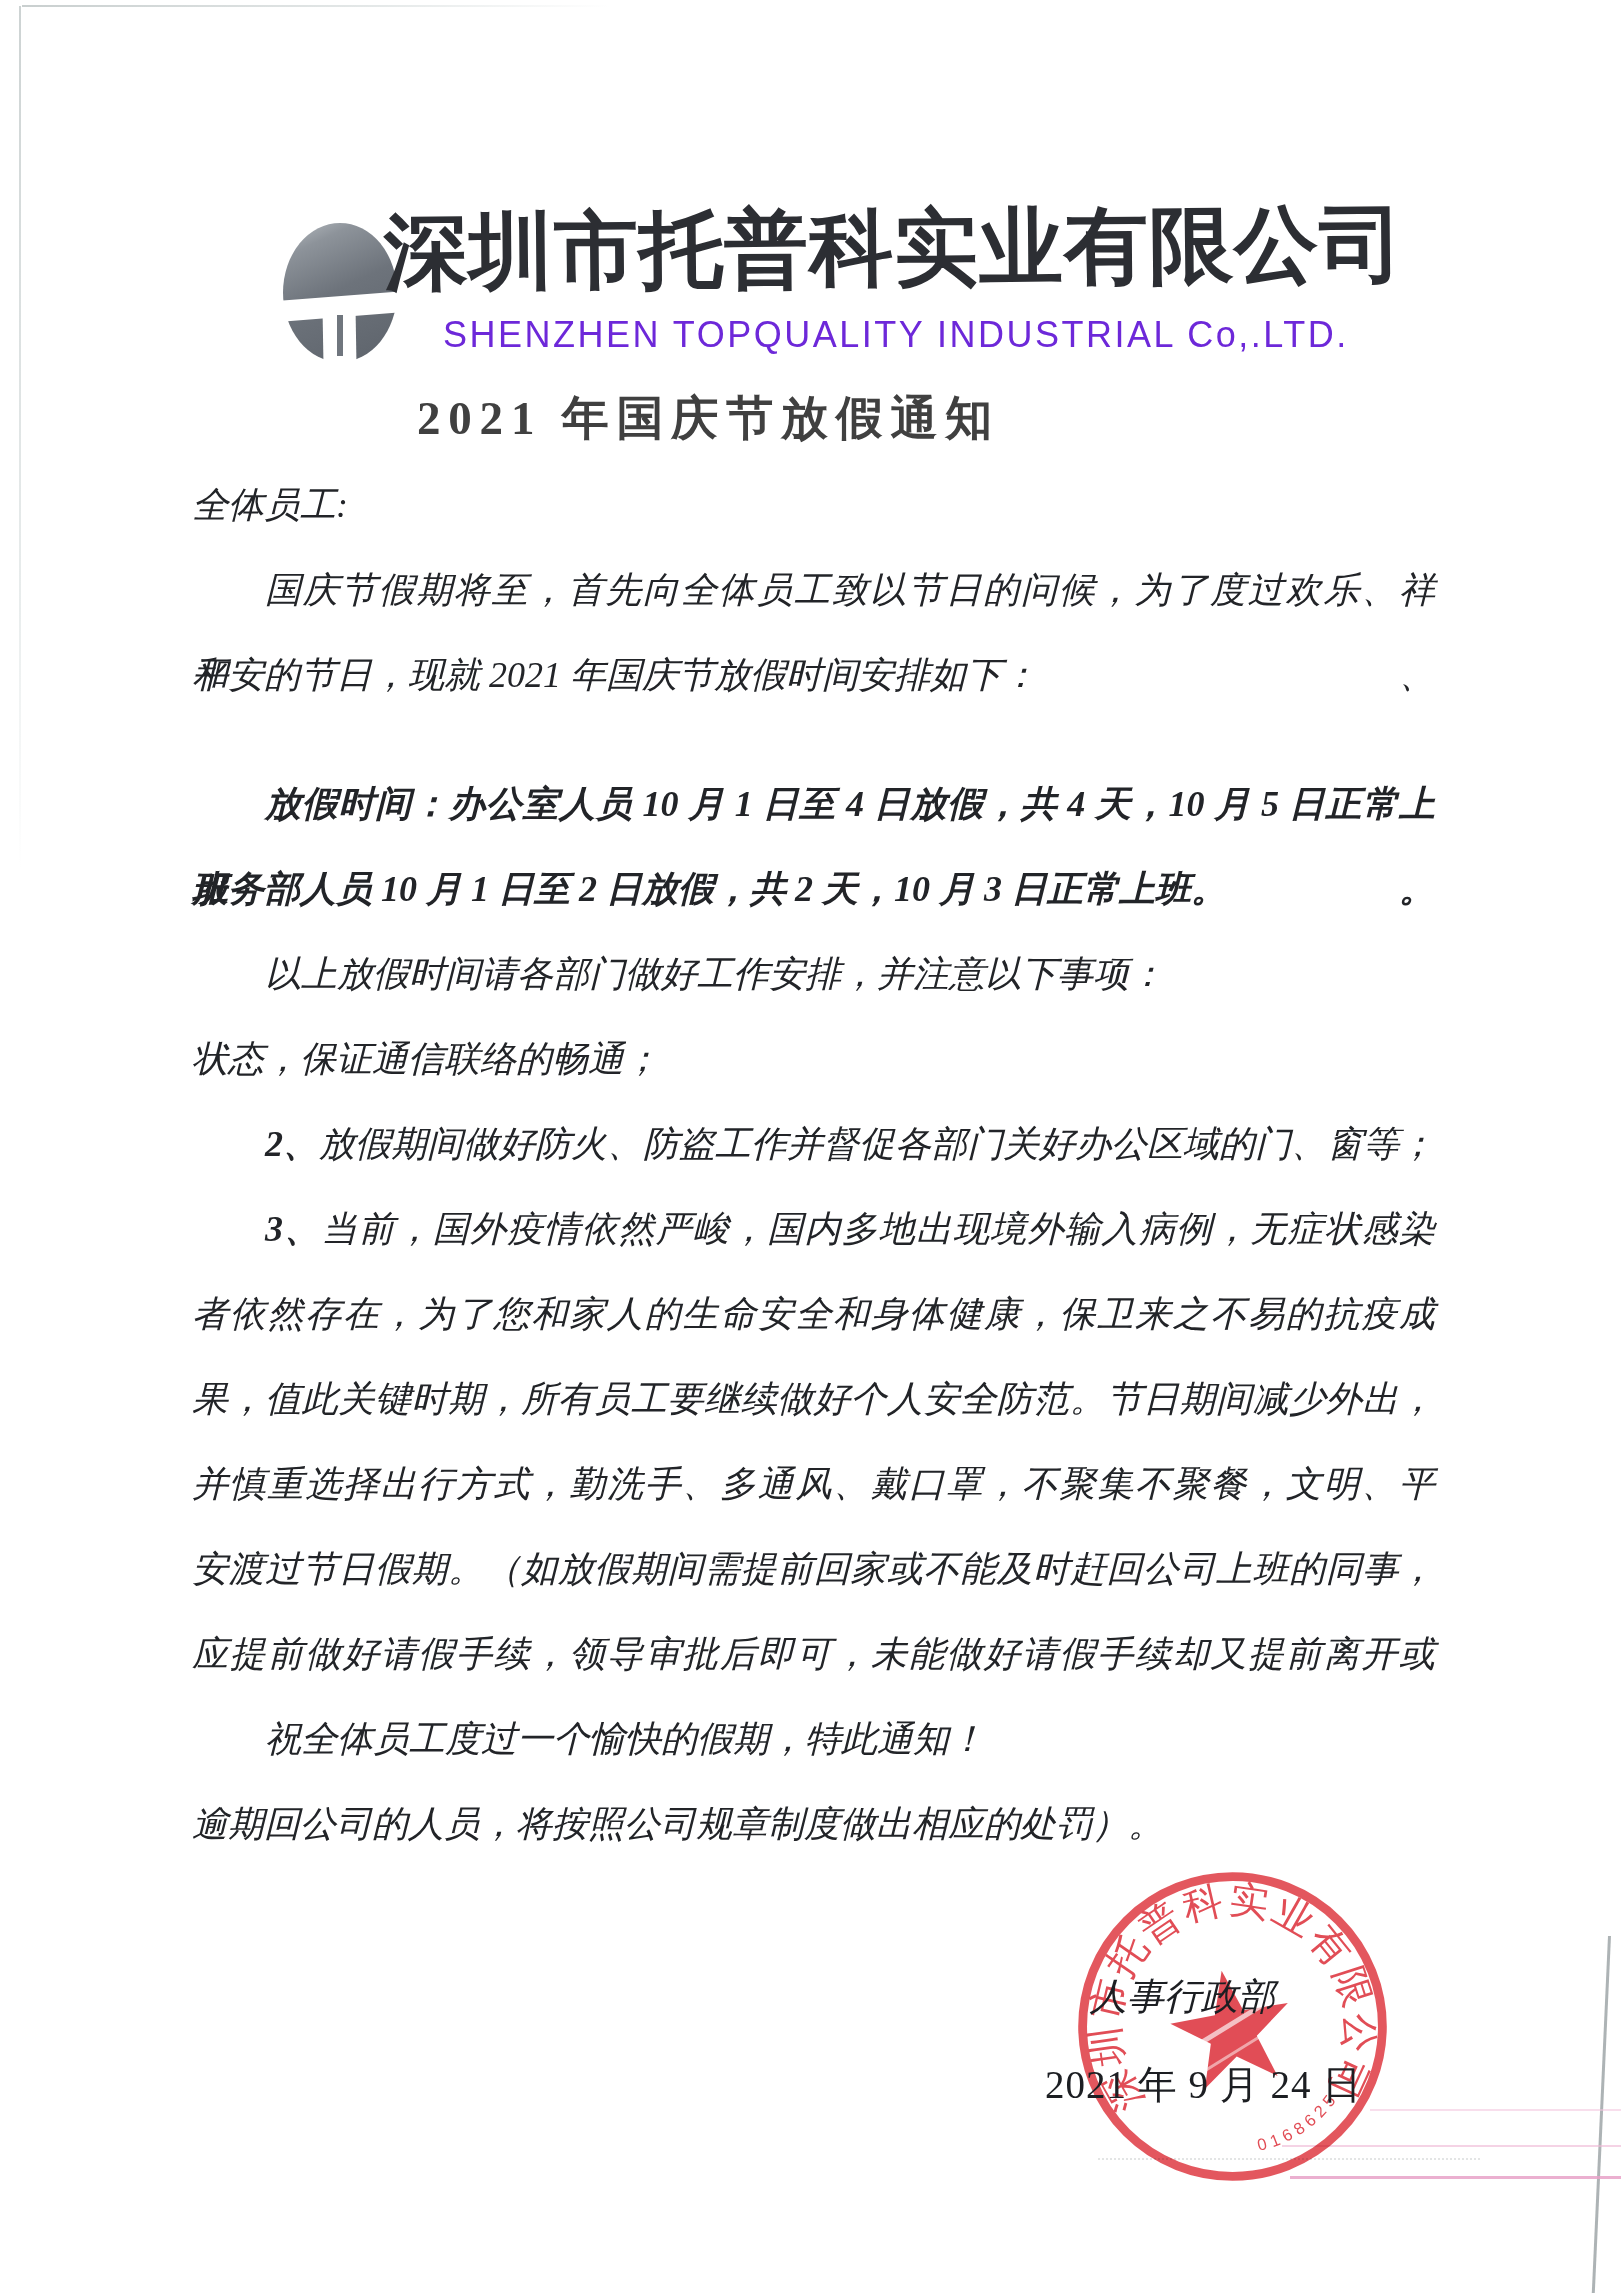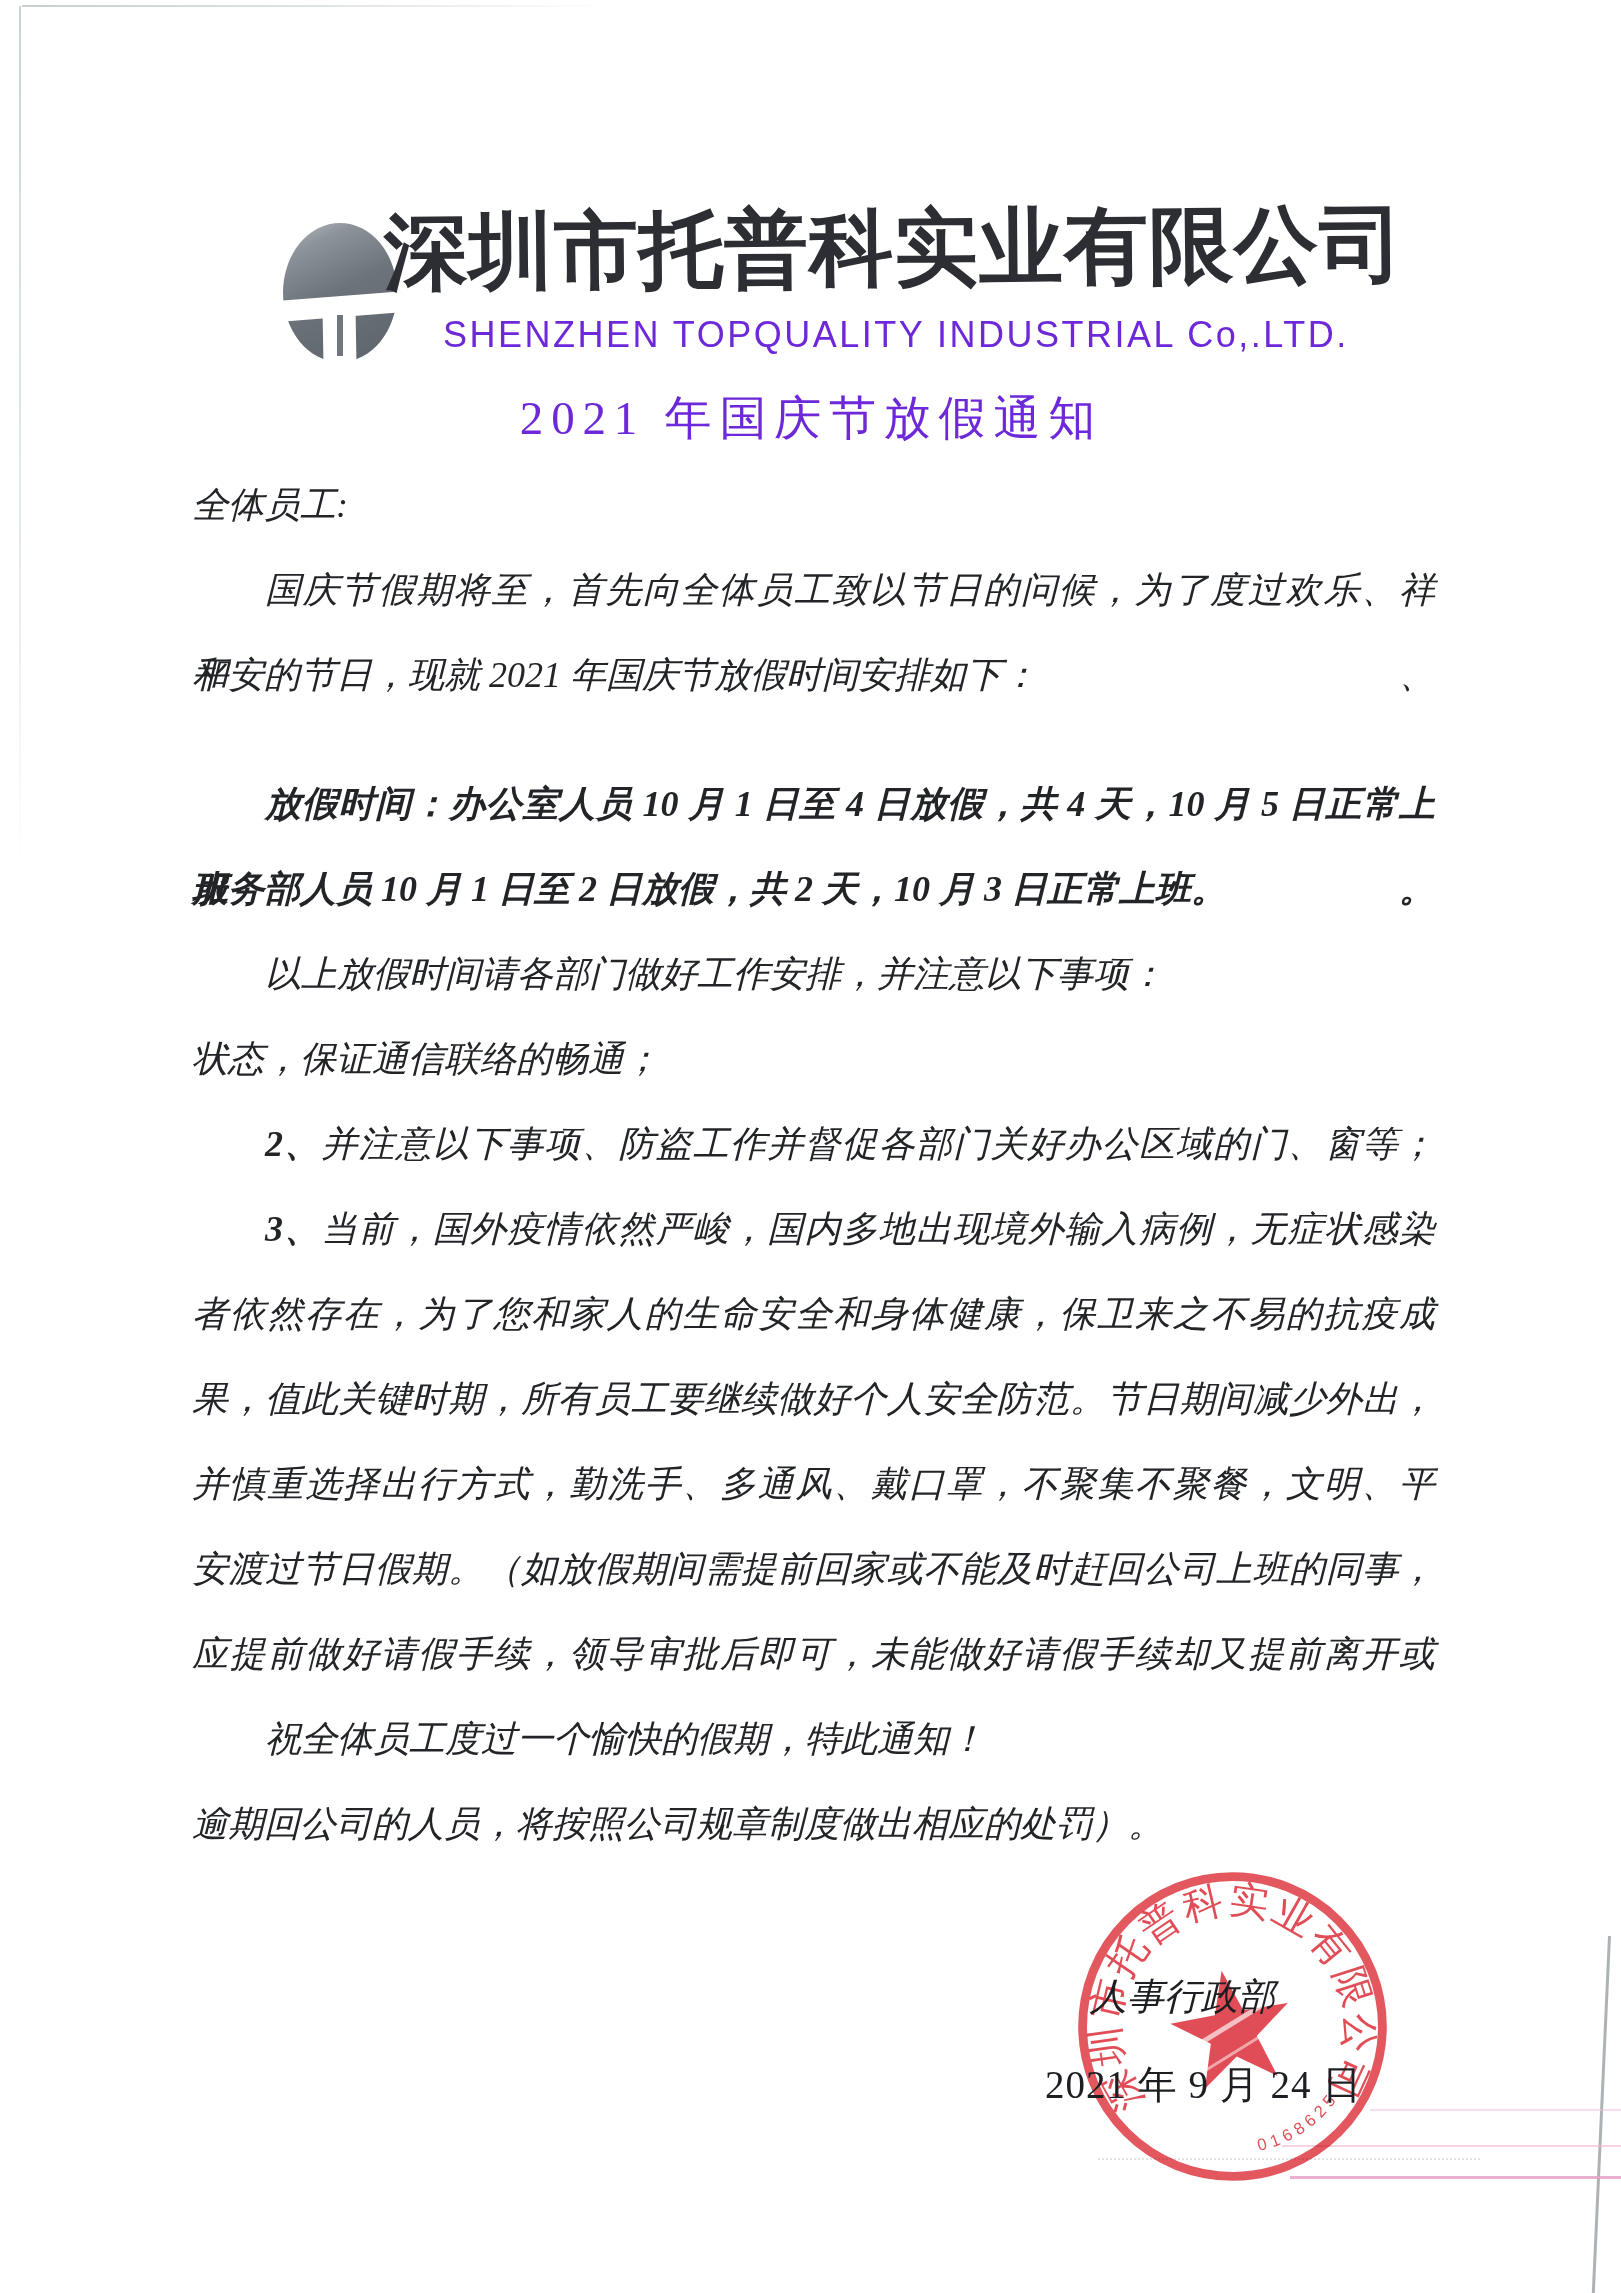--- a/index.html
+++ b/index.html
@@ -27,22 +27,22 @@
      transform:rotate(-4.5deg);}
   .logo-vbar{position:absolute;left:40px;top:84px;width:33px;height:59px;background:#ffffff;
      transform:rotate(-1deg);}
   .logo-vline{position:absolute;left:54px;top:92px;width:5.9px;height:41px;background:#70767e;}
 
   .company-cn{position:absolute;left:384px;top:192px;width:1021px;font-size:84px;font-weight:600;
      letter-spacing:1px;white-space:nowrap;transform:rotate(-0.5deg);color:#2c2e33;}
   .company-en{position:absolute;left:443px;top:314px;font-size:36px;
      font-family:"Liberation Sans","DejaVu Sans",sans-serif;color:#6d28d9;letter-spacing:2.5px;
      white-space:nowrap;}
-  .notice-title{position:absolute;left:417px;top:387px;width:686px;text-align:right;
-     font-size:47px;font-weight:normal;letter-spacing:7.8px;color:#6d28d9;white-space:nowrap;}
+  .notice-title{position:absolute;left:417px;top:387px;width:686px;text-align:left;
+     font-size:47px;font-weight:bold;letter-spacing:7.8px;color:#404040;white-space:nowrap;}
 
   
   .body-text{position:absolute;left:192px;top:463px;width:1243px;font-size:36px;
      line-height:85px;color:#222428;font-style:italic;}
   .line{height:85px;white-space:nowrap;}
   .line.fill{white-space:normal;text-align:justify;text-align-last:justify;}
   .line.ind{text-indent:73px;}
   .line.bold{font-weight:bold;}
   .line.gap{margin-top:44px;}
   .b{font-weight:bold;}
@@ -80,21 +80,21 @@
 <div class="notice-title">2021 年国庆节放假通知</div>
 
 <div class="body-text">
     <div class="line"><span>全体员工:</span></div>
     <div class="line ind fill"><span>国庆节假期将至，首先向全体员工致以节日的问候，为了度过欢乐、祥和、</span></div>
     <div class="line"><span>平安的节日，现就 2021 年国庆节放假时间安排如下：</span></div>
     <div class="line ind bold fill gap"><span>放假时间：办公室人员 10 月 1 日至 4 日放假，共 4 天，10 月 5 日正常上班。</span></div>
     <div class="line bold"><span>服务部人员 10 月 1 日至 2 日放假，共 2 天，10 月 3 日正常上班。</span></div>
     <div class="line ind"><span>以上放假时间请各部门做好工作安排，并注意以下事项：</span></div>
     <div class="line"><span>状态，保证通信联络的畅通；</span></div>
-    <div class="line ind fill"><span class="b">2、</span><span>并注意以下事项、防盗工作并督促各部门关好办公区域的门、窗等；</span></div>
+    <div class="line ind fill"><span class="b">2、</span><span>放假期间做好防火、防盗工作并督促各部门关好办公区域的门、窗等；</span></div>
     <div class="line ind fill"><span class="b">3、</span><span>当前，国外疫情依然严峻，国内多地出现境外输入病例，无症状感染</span></div>
     <div class="line fill"><span>者依然存在，为了您和家人的生命安全和身体健康，保卫来之不易的抗疫成</span></div>
     <div class="line fill"><span>果，值此关键时期，所有员工要继续做好个人安全防范。节日期间减少外出，</span></div>
     <div class="line fill"><span>并慎重选择出行方式，勤洗手、多通风、戴口罩，不聚集不聚餐，文明、平</span></div>
     <div class="line fill"><span>安渡过节日假期。（如放假期间需提前回家或不能及时赶回公司上班的同事，</span></div>
     <div class="line fill"><span>应提前做好请假手续，领导审批后即可，未能做好请假手续却又提前离开或</span></div>
     <div class="line ind"><span>祝全体员工度过一个愉快的假期，特此通知！</span></div>
     <div class="line"><span>逾期回公司的人员，将按照公司规章制度做出相应的处罚）。</span></div>
   </div>
 

